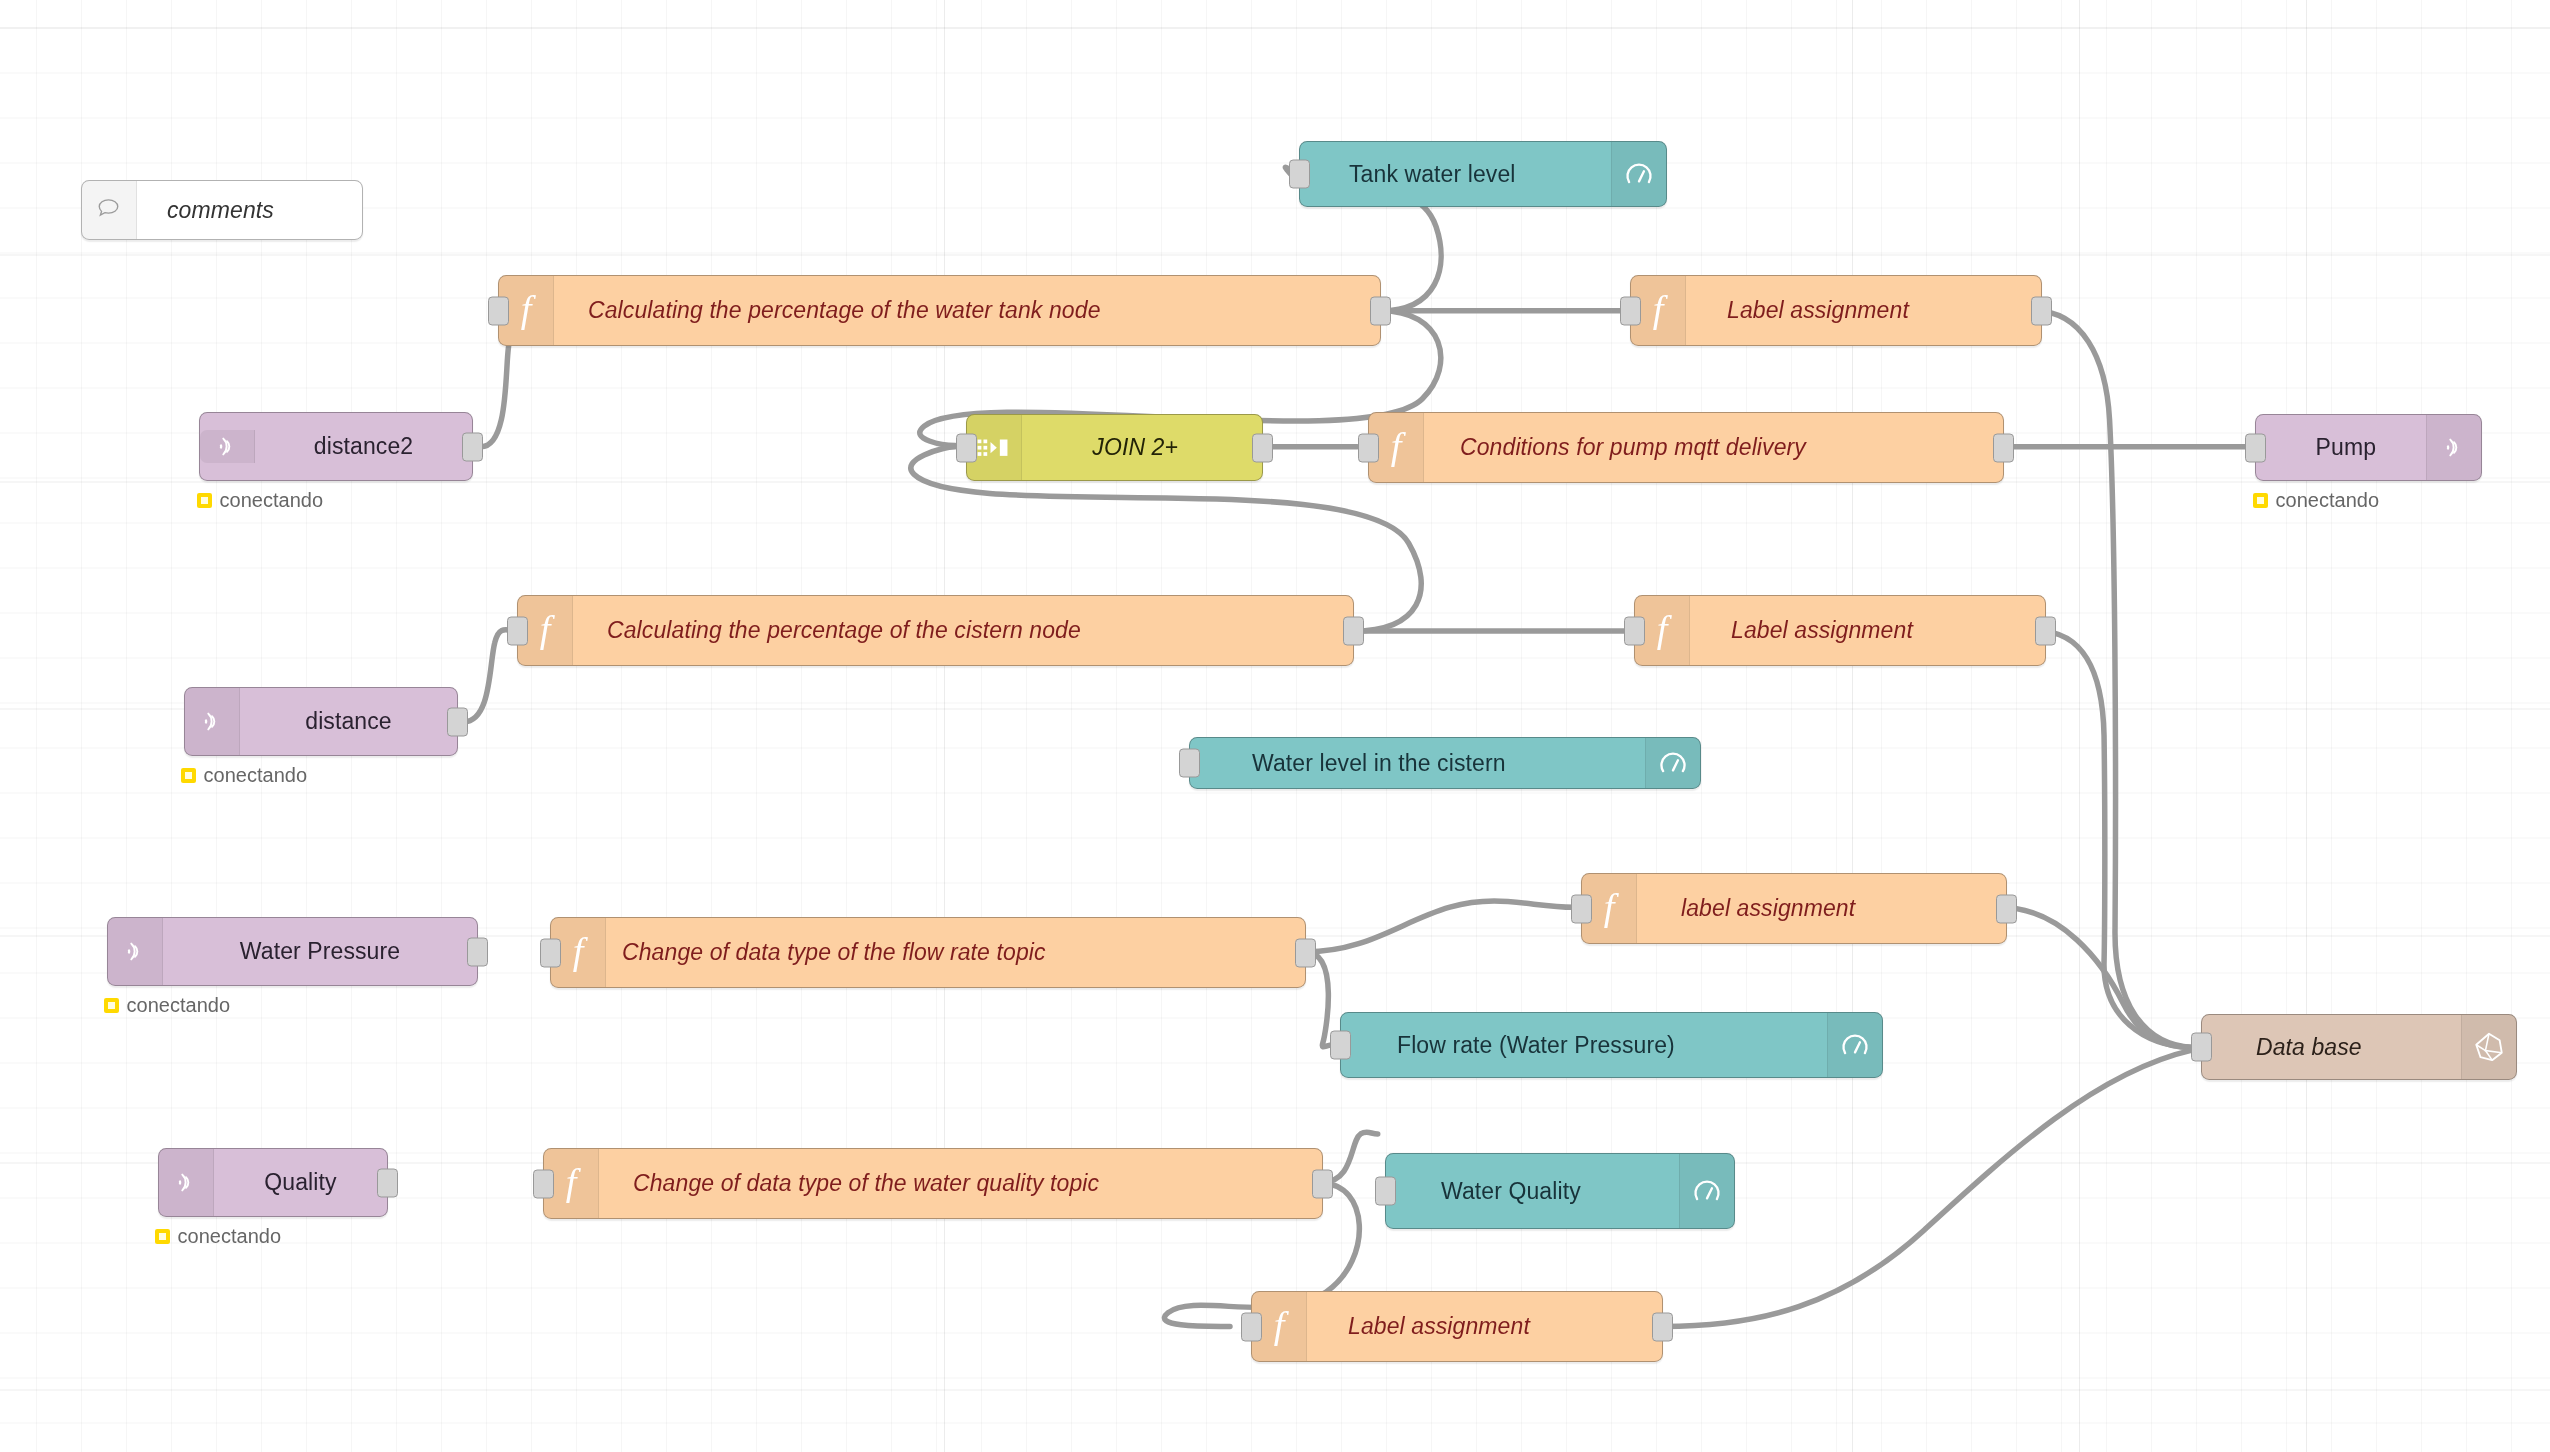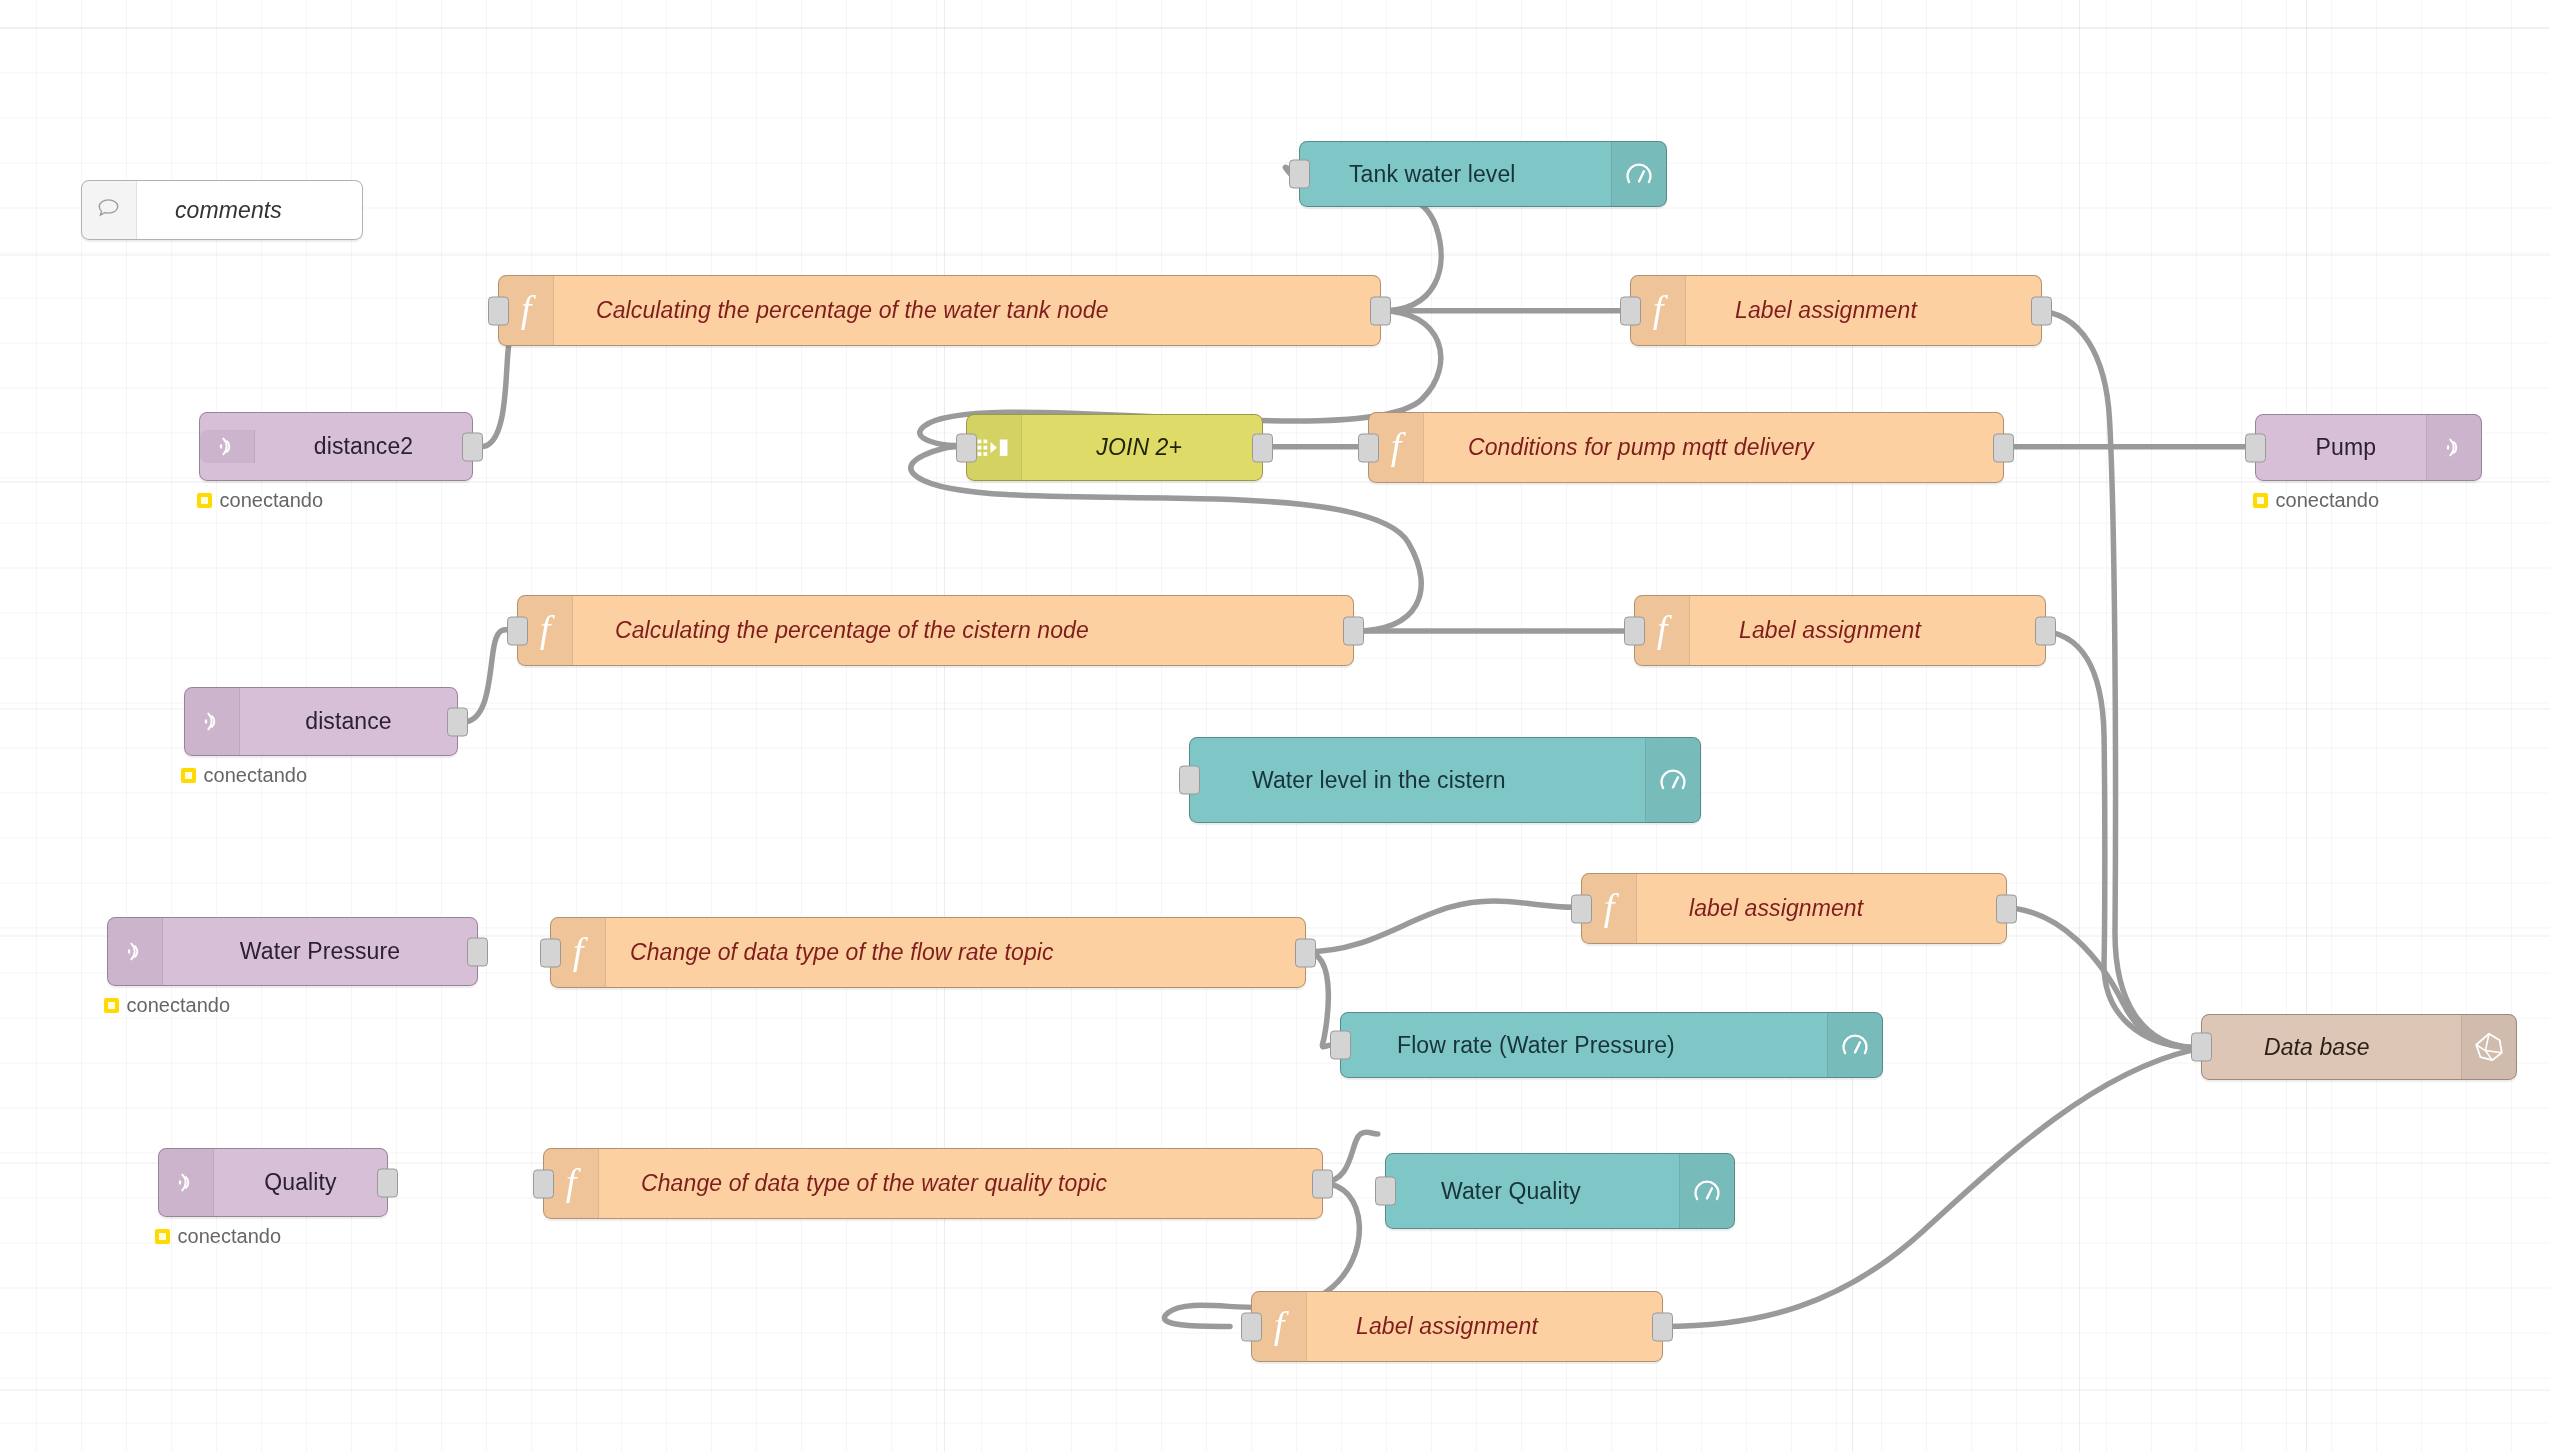--- a/index.html
+++ b/index.html
@@ -46,21 +46,21 @@
     display:flex;
     align-items:center;
     overflow:hidden;
   }
   .node .label{
     font-size:23px;
     color:#1c1c1c;
     white-space:nowrap;
     letter-spacing:0.1px;
   }
-  .lbl-italic{font-style:italic;margin-left:8px;}
+  .lbl-italic{font-style:italic;}
   .icon-box{
     width:54px;
     flex:0 0 54px;
     display:flex;
     align-items:center;
     justify-content:center;
     background:rgba(0,0,0,0.055);
   }
   .icon-box.left{border-right:1px solid rgba(0,0,0,0.08);border-radius:6.9px 0 0 6.9px;}
   .icon-box.right{border-left:1px solid rgba(0,0,0,0.08);border-radius:0 6.9px 6.9px 0;}
@@ -315,21 +315,21 @@
     <div class="body" style="justify-content:center;">
       <span class="label">distance</span>
     </div>
     <div class="port out"></div>
   </div>
   <div class="status" style="left:181px; top:764px;">
     <span class="dot"></span>
     <span>conectando</span>
   </div>
 
-  <div class="node n-gauge" style="left:1189px; top:737px; width:512px; height:86px;">
+  <div class="node n-gauge" style="left:1189px; top:737px; width:512px; height:52px;">
     <div class="port in"></div>
     <div class="body" style="justify-content:flex-start;padding-left:62px;">
       <span class="label">Water level in the cistern</span>
     </div>
     <div class="icon-box right">
       <svg width="34" height="33" viewBox="0 0 24 24">
         <path d="M4.8 17.5A8.4 8.4 0 1 1 19.2 17.5" fill="none" stroke="#fff" stroke-width="1.7" stroke-linecap="round"></path>
         <path d="M12 17 L15.6 9.6" fill="none" stroke="#fff" stroke-width="1.7" stroke-linecap="round"></path>
       </svg>
     </div>

